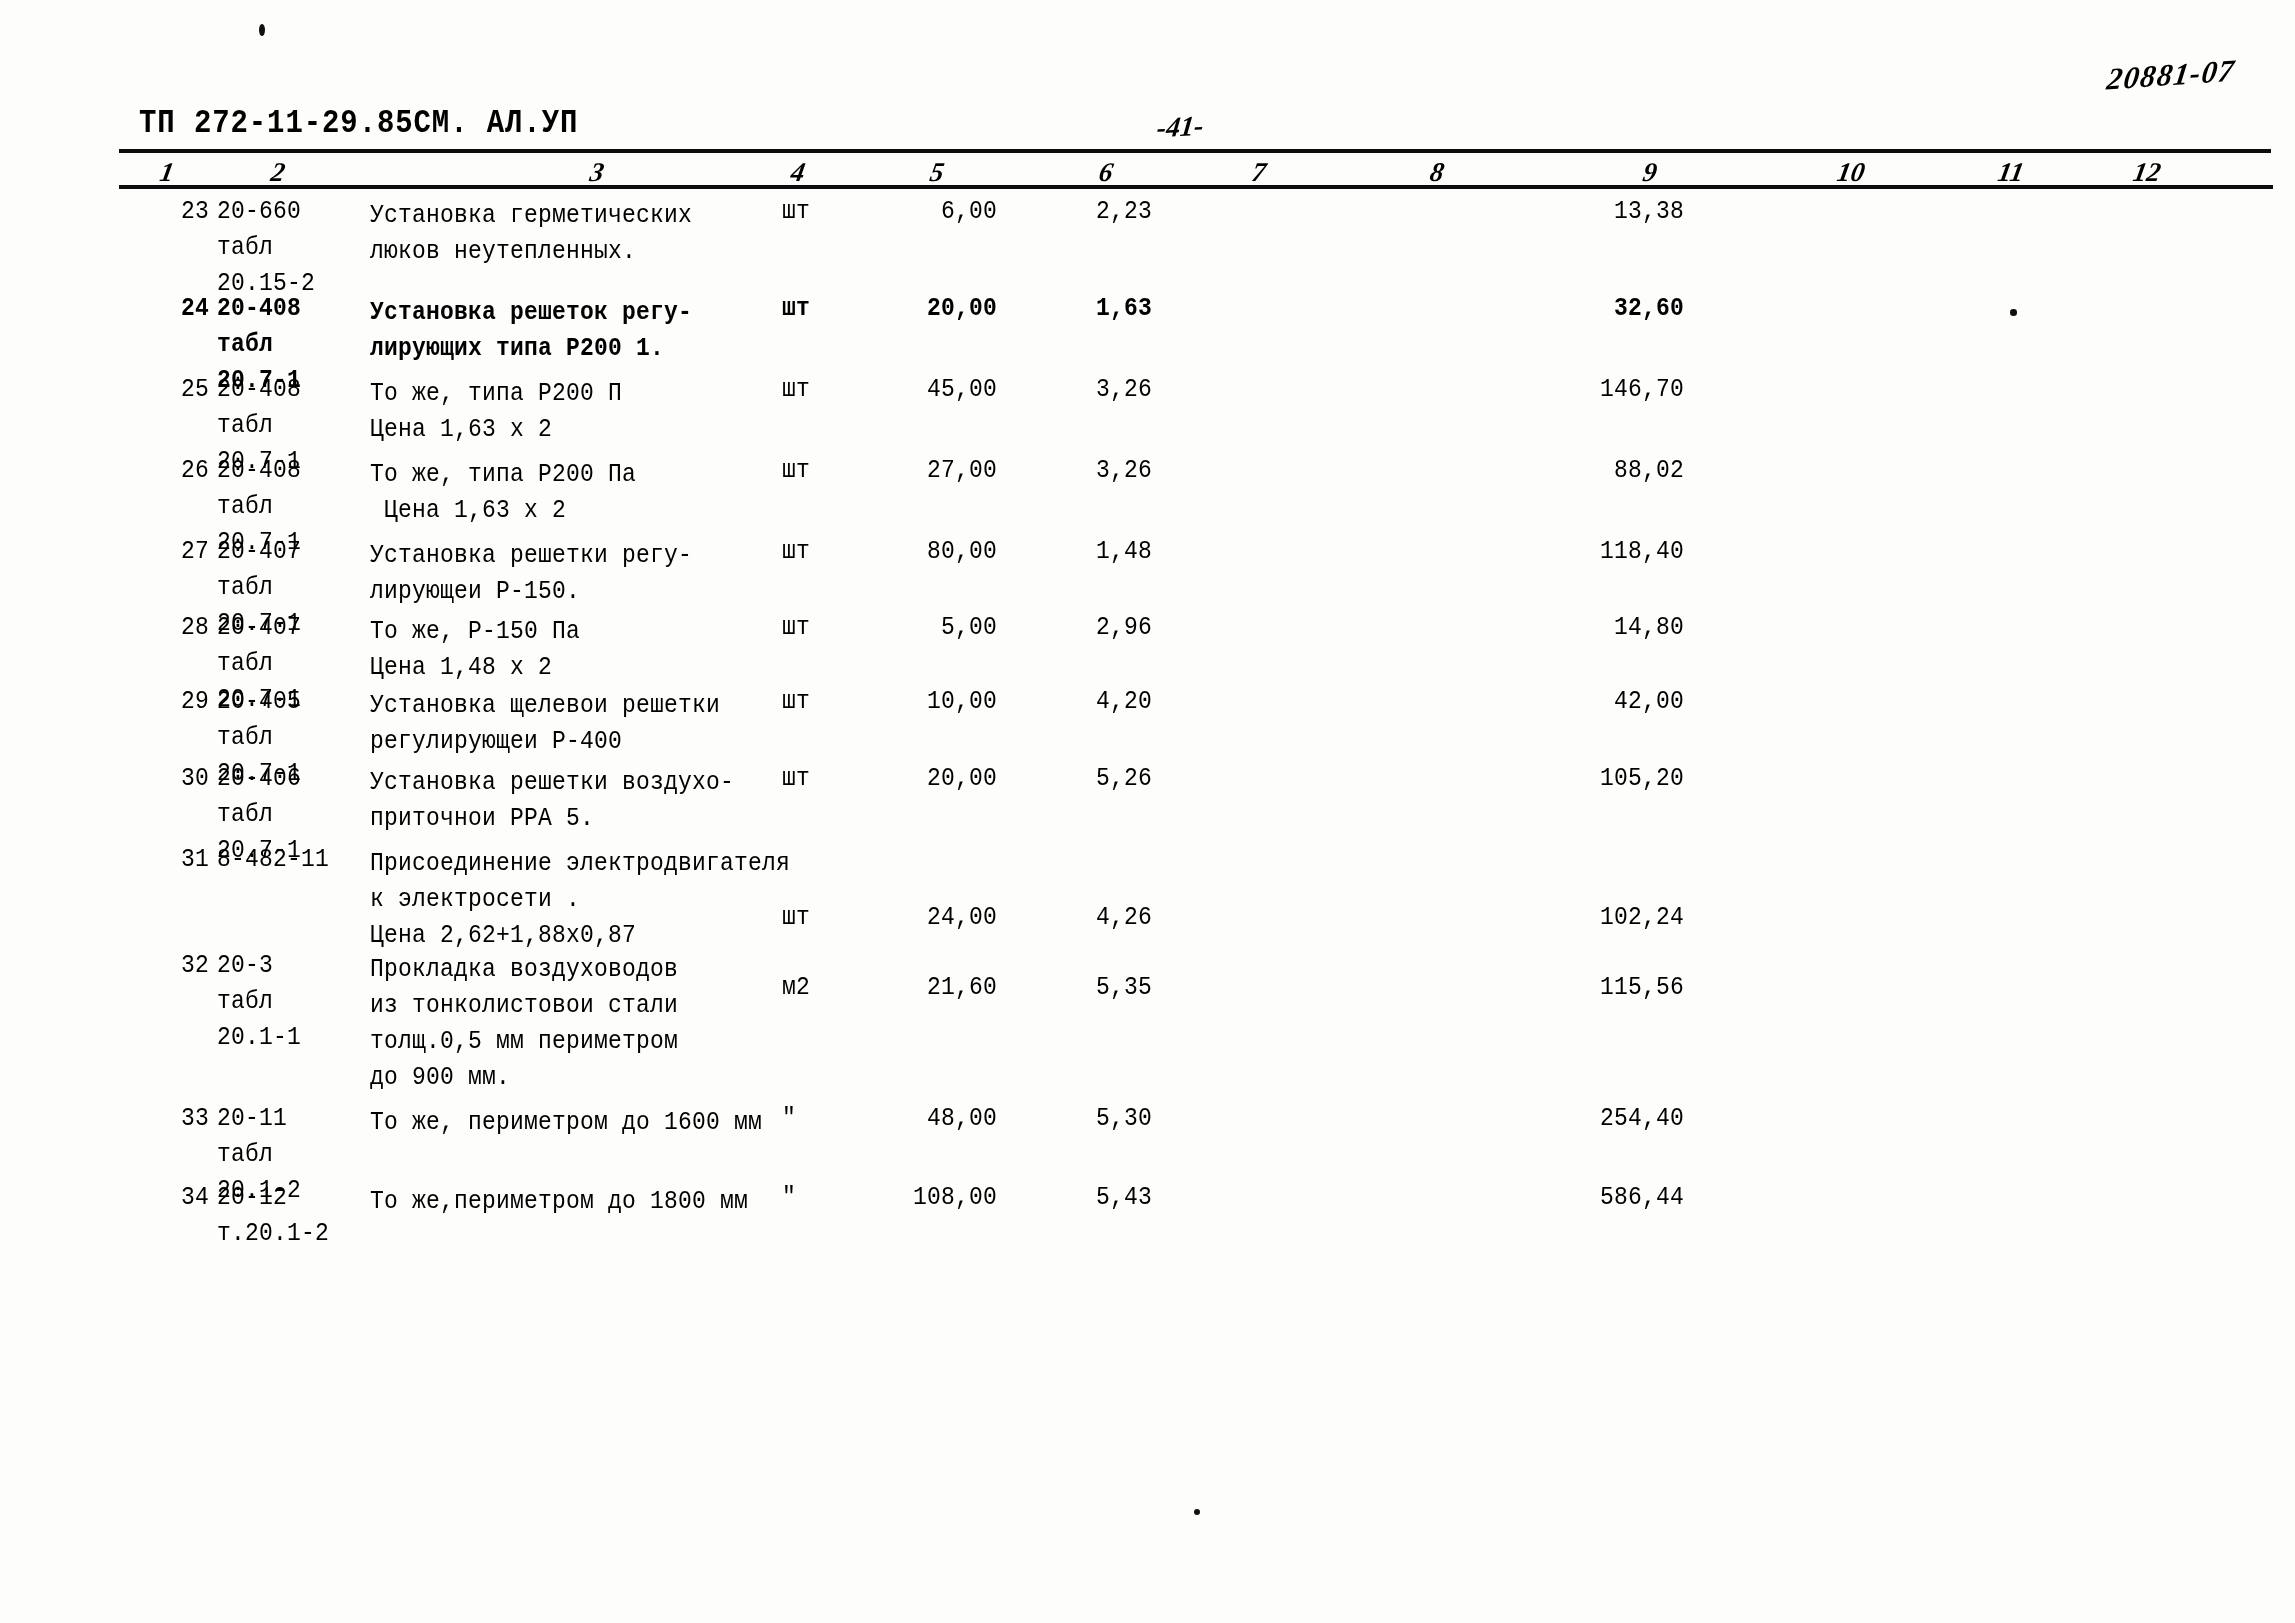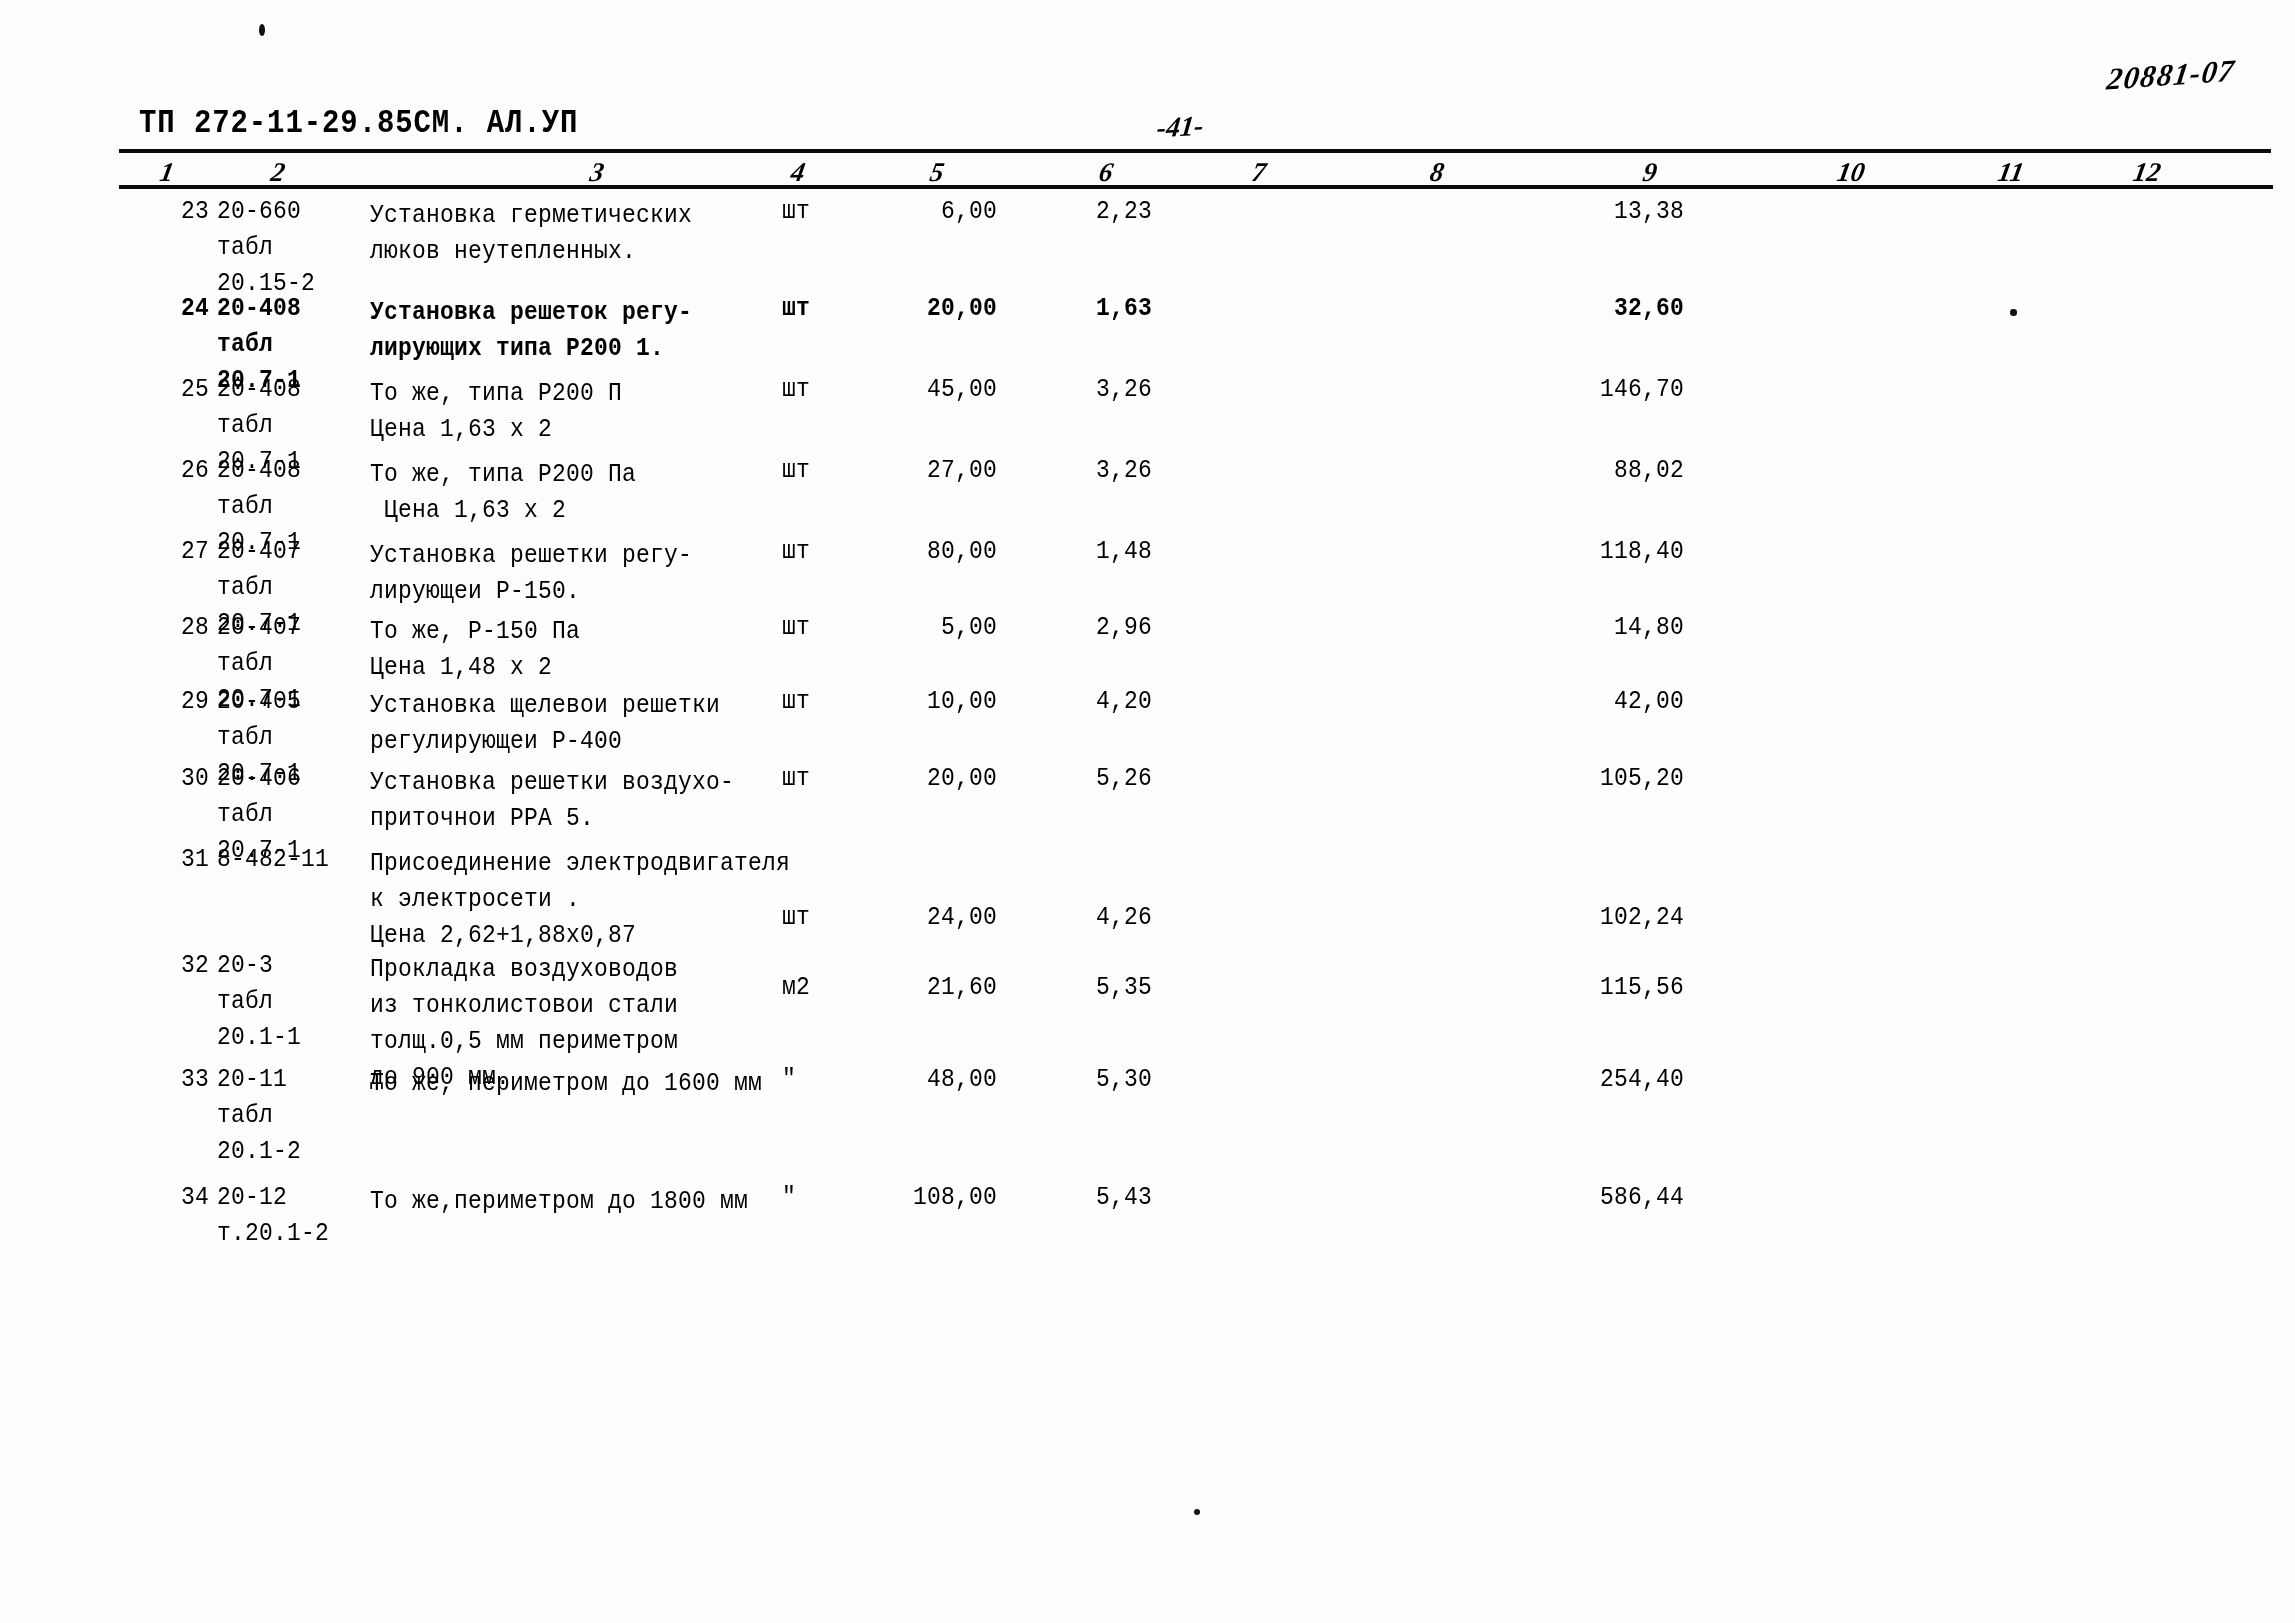--- a/index.html
+++ b/index.html
@@ -310,21 +310,21 @@
         <div class="cell c-unit" style="top: 22px;">м2</div>
         <div class="cell c-qty" style="top: 22px;">21,60</div>
         <div class="cell c-price" style="top: 22px;">5,35</div>
         <div class="cell c-c7" style="top: 22px;"></div>
         <div class="cell c-c8" style="top: 22px;"></div>
         <div class="cell c-total" style="top: 22px;">115,56</div>
         <div class="cell c-c10" style="top: 22px;"></div>
         <div class="cell c-c11" style="top: 22px;"></div>
         <div class="cell c-c12" style="top: 22px;"></div>
       </div>
-      <div class="row" style="height: 0.5px; top: 868px; position: absolute;">
+      <div class="row" style="height: 0.5px; top: 907px; position: absolute;">
         <div class="cell c-num" style="top: 0px;">33</div>
         <div class="cell c-code" style="top: 0px;">20-11</div>
         <div class="cell c-code" style="top: 36px;">табл</div>
         <div class="cell c-code" style="top: 72px;">20.1-2</div>
         <div class="cell c-desc" style="top: 3.7px;">То же, периметром до 1600 мм</div>
         <div class="cell c-unit" style="top: 0px;">"</div>
         <div class="cell c-qty" style="top: 0px;">48,00</div>
         <div class="cell c-price" style="top: 0px;">5,30</div>
         <div class="cell c-c7" style="top: 0px;"></div>
         <div class="cell c-c8" style="top: 0px;"></div>

